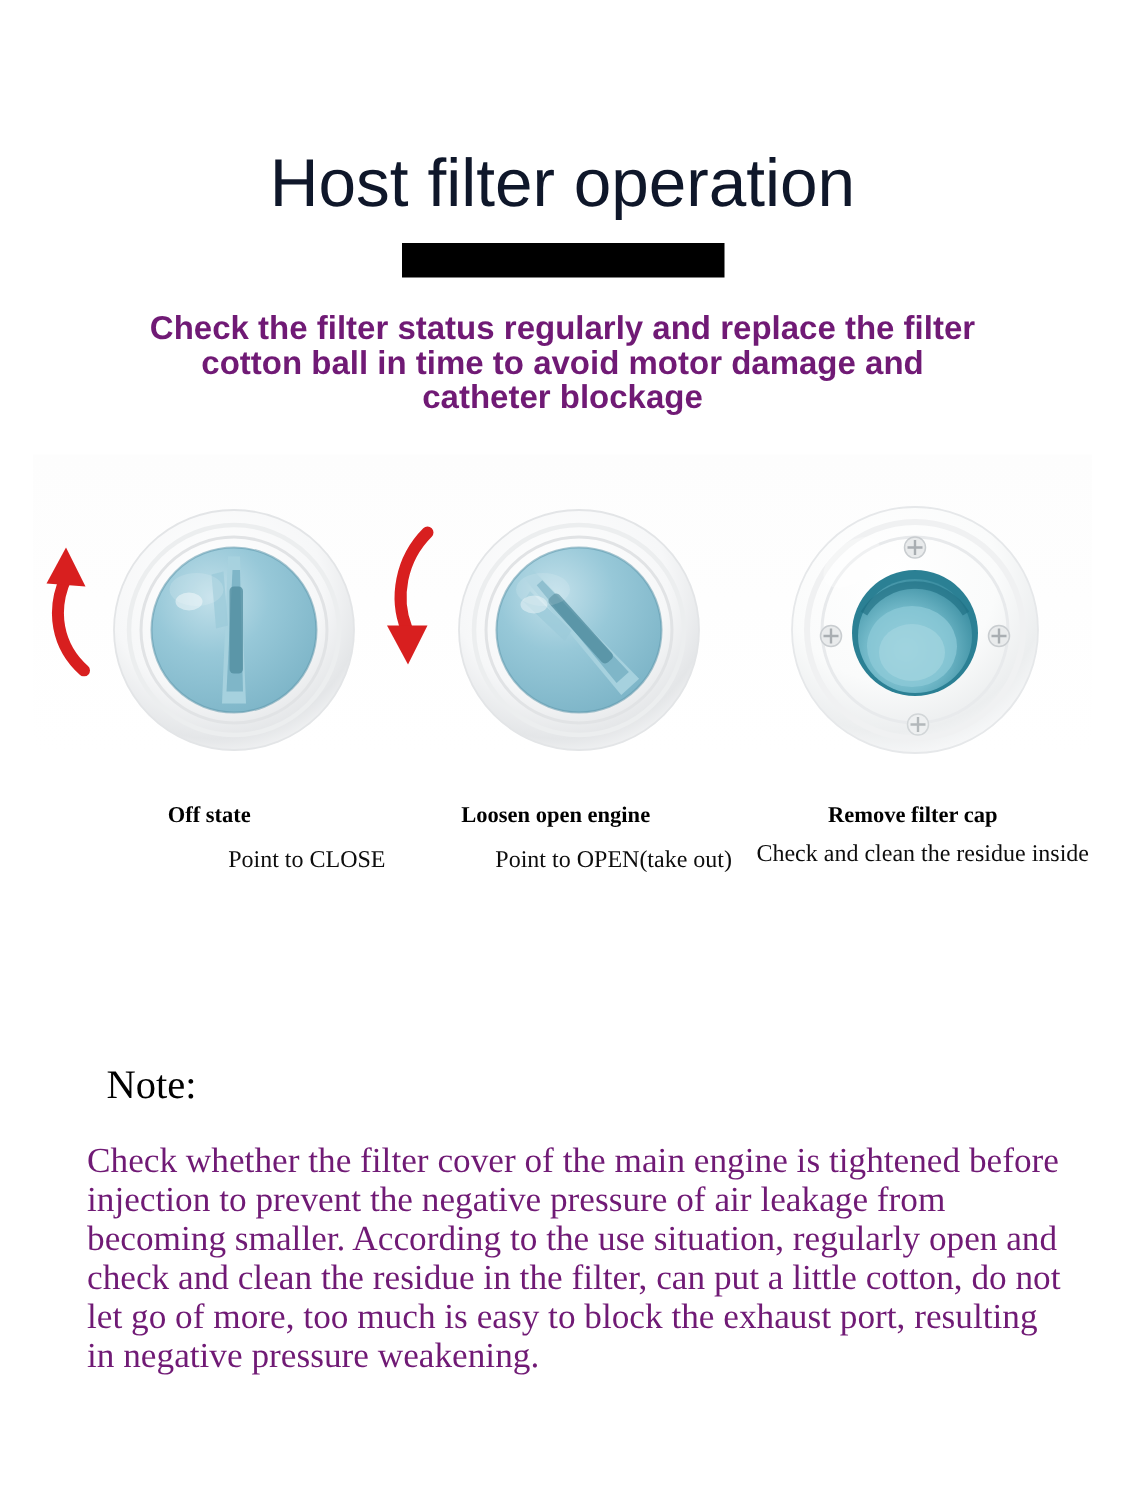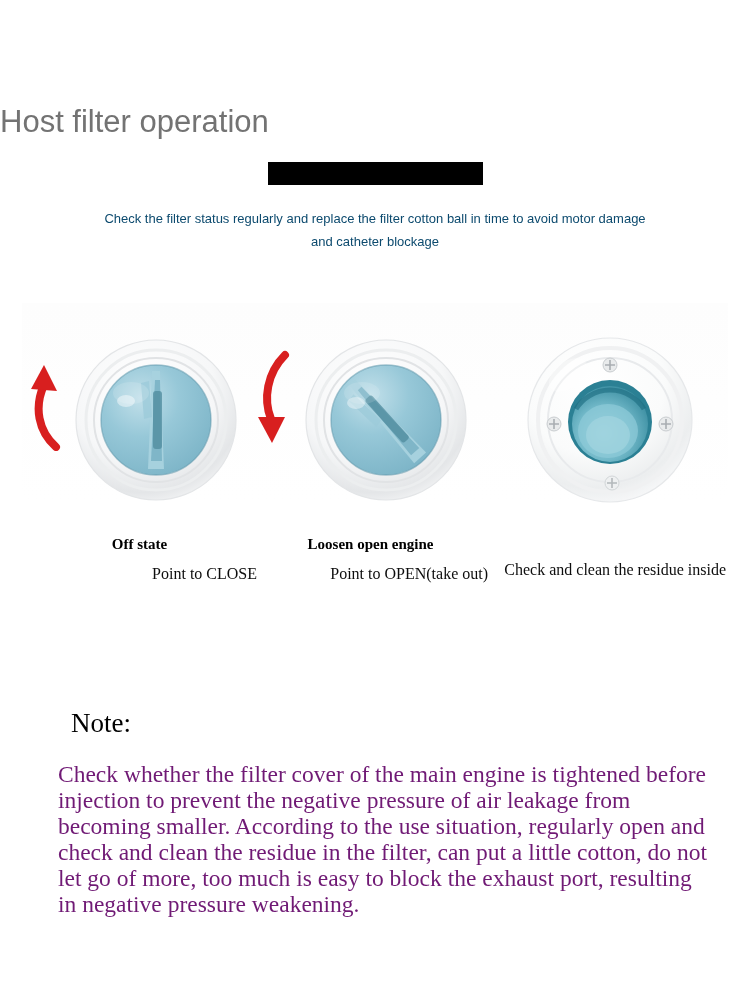--- a/index.html
+++ b/index.html
@@ -19,46 +19,46 @@
   
   #header {
     position: absolute;
     left: 0;
     top: 0;
     width: 750px;
   }
   #page-title {
     margin: 0;
     padding-top: 96px;
-    text-align: left;
+    text-align: center;
     font-family: "Liberation Sans", sans-serif;
     font-weight: 400;
-    font-size: 31px;
+    font-size: 45px;
     line-height: 52px;
     letter-spacing: 0px;
-    color: #737373;
+    color: #0f172a;
   }
   #title-rule {
     width: 215px;
     height: 23px;
     background: #000000;
     margin: 14px auto 0 auto;
   }
   #subtitle {
     margin: 0;
     padding-top: 22px;
     width: 560px;
     margin-left: auto;
     margin-right: auto;
     text-align: center;
     font-family: "Liberation Sans", sans-serif;
-    font-weight: normal;
-    font-size: 13px;
+    font-weight: bold;
+    font-size: 22px;
     line-height: 23px;
-    color: #0c4a6e;
+    color: #701a75;
   }
 
   
   #figures-panel {
     position: absolute;
     left: 22px;
     top: 303px;
     width: 706px;
     height: 330px;
     background: linear-gradient(180deg, #fdfdfd 0%, #ffffff 60%);
@@ -266,20 +266,21 @@
       <g>
         <circle cx="96" cy="158" r="7" fill="#eef0f1" stroke="#d2d6d8" stroke-width="1"></circle>
         <path d="M91 158 H101 M96 153 V163" stroke="#b3b8bb" stroke-width="1.6"></path>
       </g>
       <g>
         <circle cx="38" cy="99" r="7" fill="#e9ebec" stroke="#c9cdd0" stroke-width="1"></circle>
         <path d="M33 99 H43 M38 94 V104" stroke="#a9aeb2" stroke-width="1.6"></path>
       </g>
       <ellipse cx="52" cy="50" rx="22" ry="13" fill="#ffffff" opacity="0.35" transform="rotate(-38 52 50)"></ellipse>
     </svg>
+    <div class="caption-title">Remove filter cap</div>
     <div class="caption-sub">Check and clean the residue inside</div>
   </div>
 
 </div>
 
 <div id="note-block">
   <div id="note-heading">Note:</div>
   <p id="note-body">Check whether the filter cover of the main engine is tightened before injection to prevent the negative pressure of air leakage from becoming smaller. According to the use situation, regularly open and check and clean the residue in the filter, can put a little cotton, do not let go of more, too much is easy to block the exhaust port, resulting in negative pressure weakening.</p>
 </div>
 

